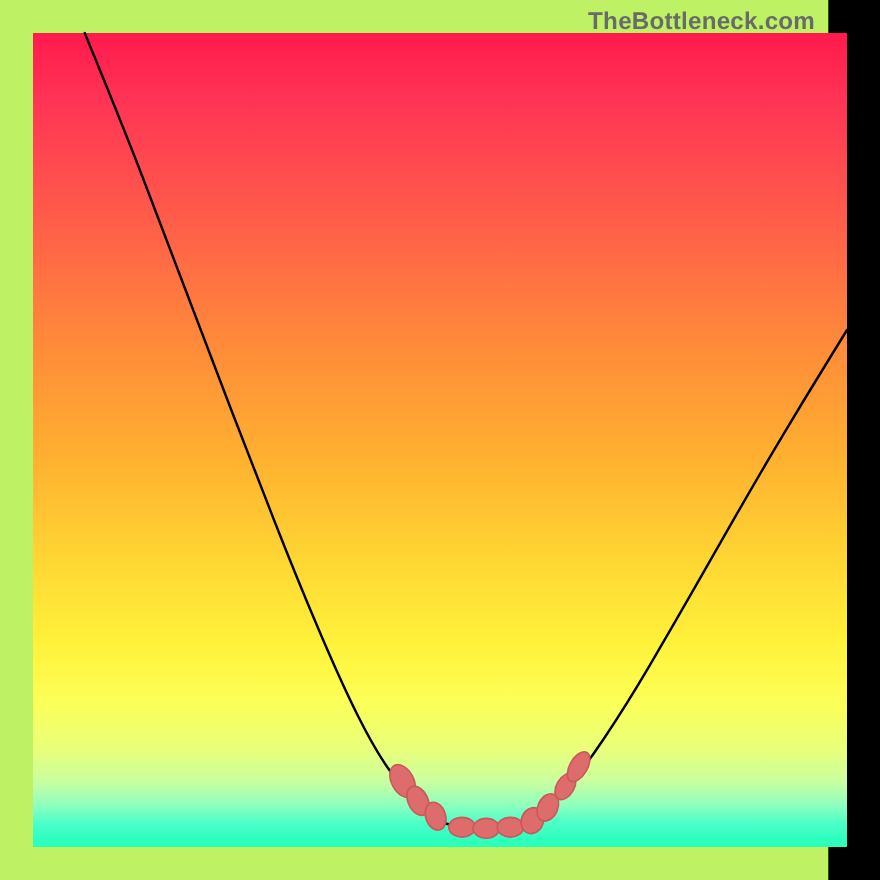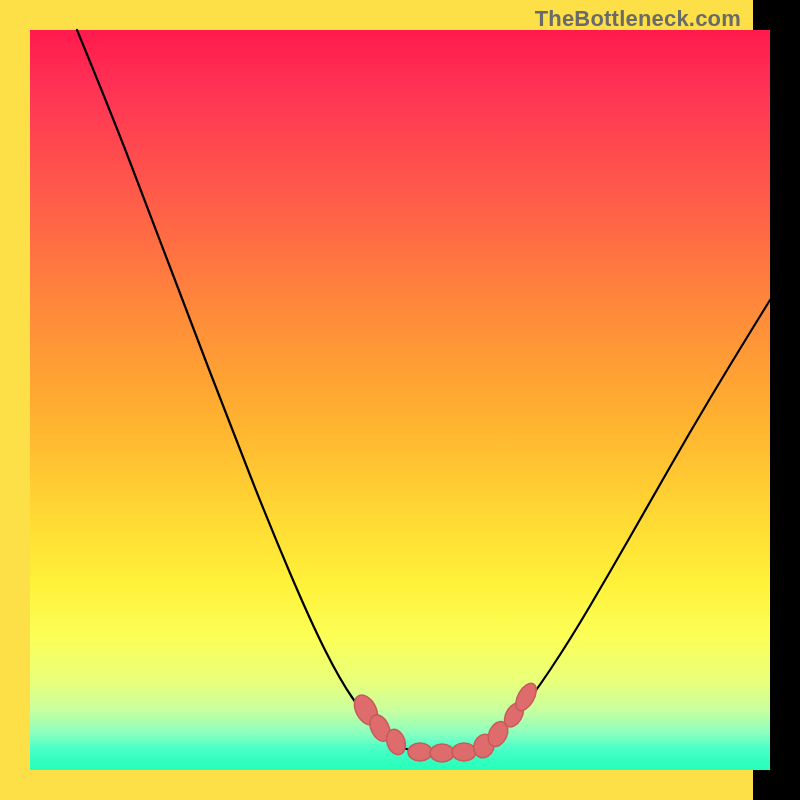--- a/index.html
+++ b/index.html
@@ -1,21 +1,21 @@
 <!DOCTYPE html>
 <html><head>
 <meta charset="utf-8">
 <style>
   * { margin: 0; padding: 0; box-sizing: border-box; }
   html, body { width: 800px; height: 800px; overflow: hidden; background: #000; }
   .frame {
     position: relative;
     width: 753px;
     height: 800px;
-    background: #fde047;
+    background: #bef264;
   }
   .plot-area {
     position: absolute;
     left: 30px;
     top: 30px;
     width: 740px;
     height: 740px;
     background: linear-gradient(to bottom,
       #ff1a4d 0%,
       #ff3355 8%,

